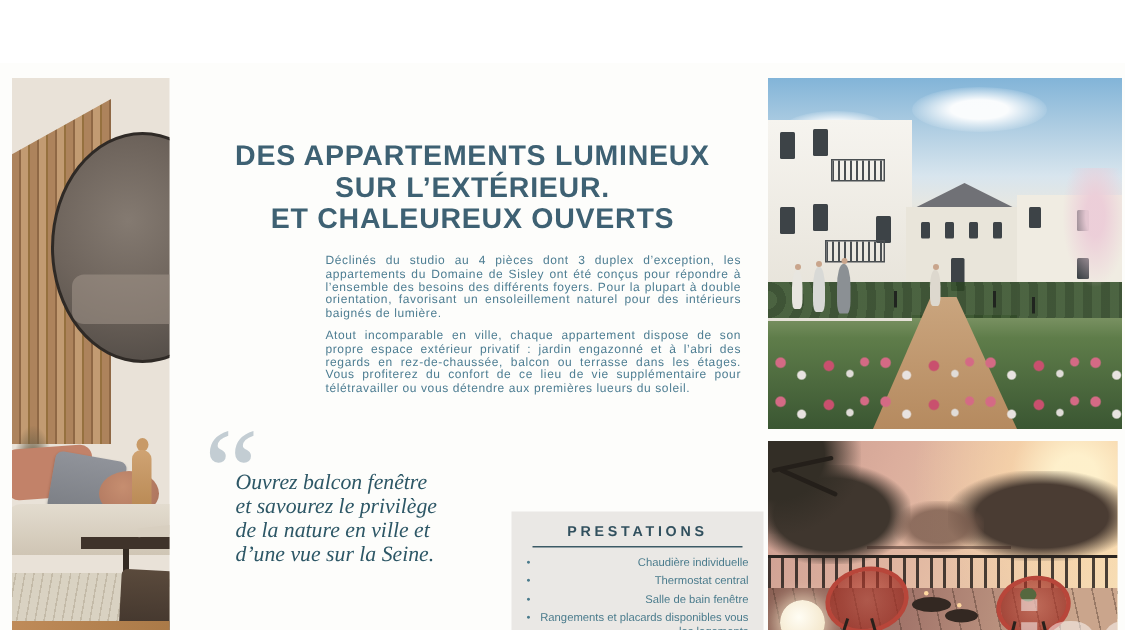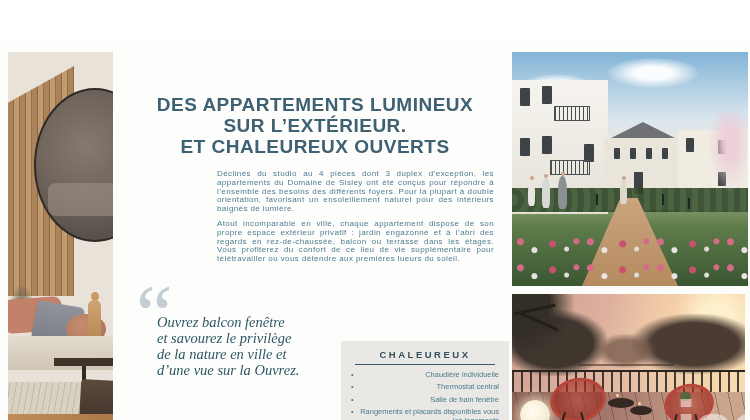--- a/index.html
+++ b/index.html
@@ -164,25 +164,25 @@
   <div class="paragraphs">
     <p>Déclinés du studio au 4 pièces dont 3 duplex d’exception, les appartements du Domaine de Sisley ont été conçus pour répondre à l’ensemble des besoins des différents foyers. Pour la plupart à double orientation, favorisant un ensoleillement naturel pour des intérieurs baignés de lumière.</p>
     <p>Atout incomparable en ville, chaque appartement dispose de son propre espace extérieur privatif : jardin engazonné et à l’abri des regards en rez-de-chaussée, balcon ou terrasse dans les étages. Vous profiterez du confort de ce lieu de vie supplémentaire pour télétravailler ou vous détendre aux premières lueurs du soleil.</p>
   </div>
 
   <div class="quote-mark">“</div>
   <div class="quote-text">
     <div>Ouvrez balcon fenêtre</div>
     <div>et savourez le privilège</div>
     <div>de la nature en ville et</div>
-    <div>d’une vue sur la Ouvrez.</div>
+    <div>d’une vue sur la Seine.</div>
   </div>
 
   <div class="prestations">
-    <div class="prestations-title">CHALEUREUX</div>
+    <div class="prestations-title">PRESTATIONS</div>
     <ul>
       <li>Chaudière individuelle</li>
       <li>Thermostat central</li>
       <li>Salle de bain fenêtre</li>
       <li>Rangements et placards disponibles vous les logements</li>
       <li>Volets roulants motorisés et manuels</li>
     </ul>
   </div>
 
   <div class="photo photo-courtyard" title="Cour intérieure paysagée de la résidence">

